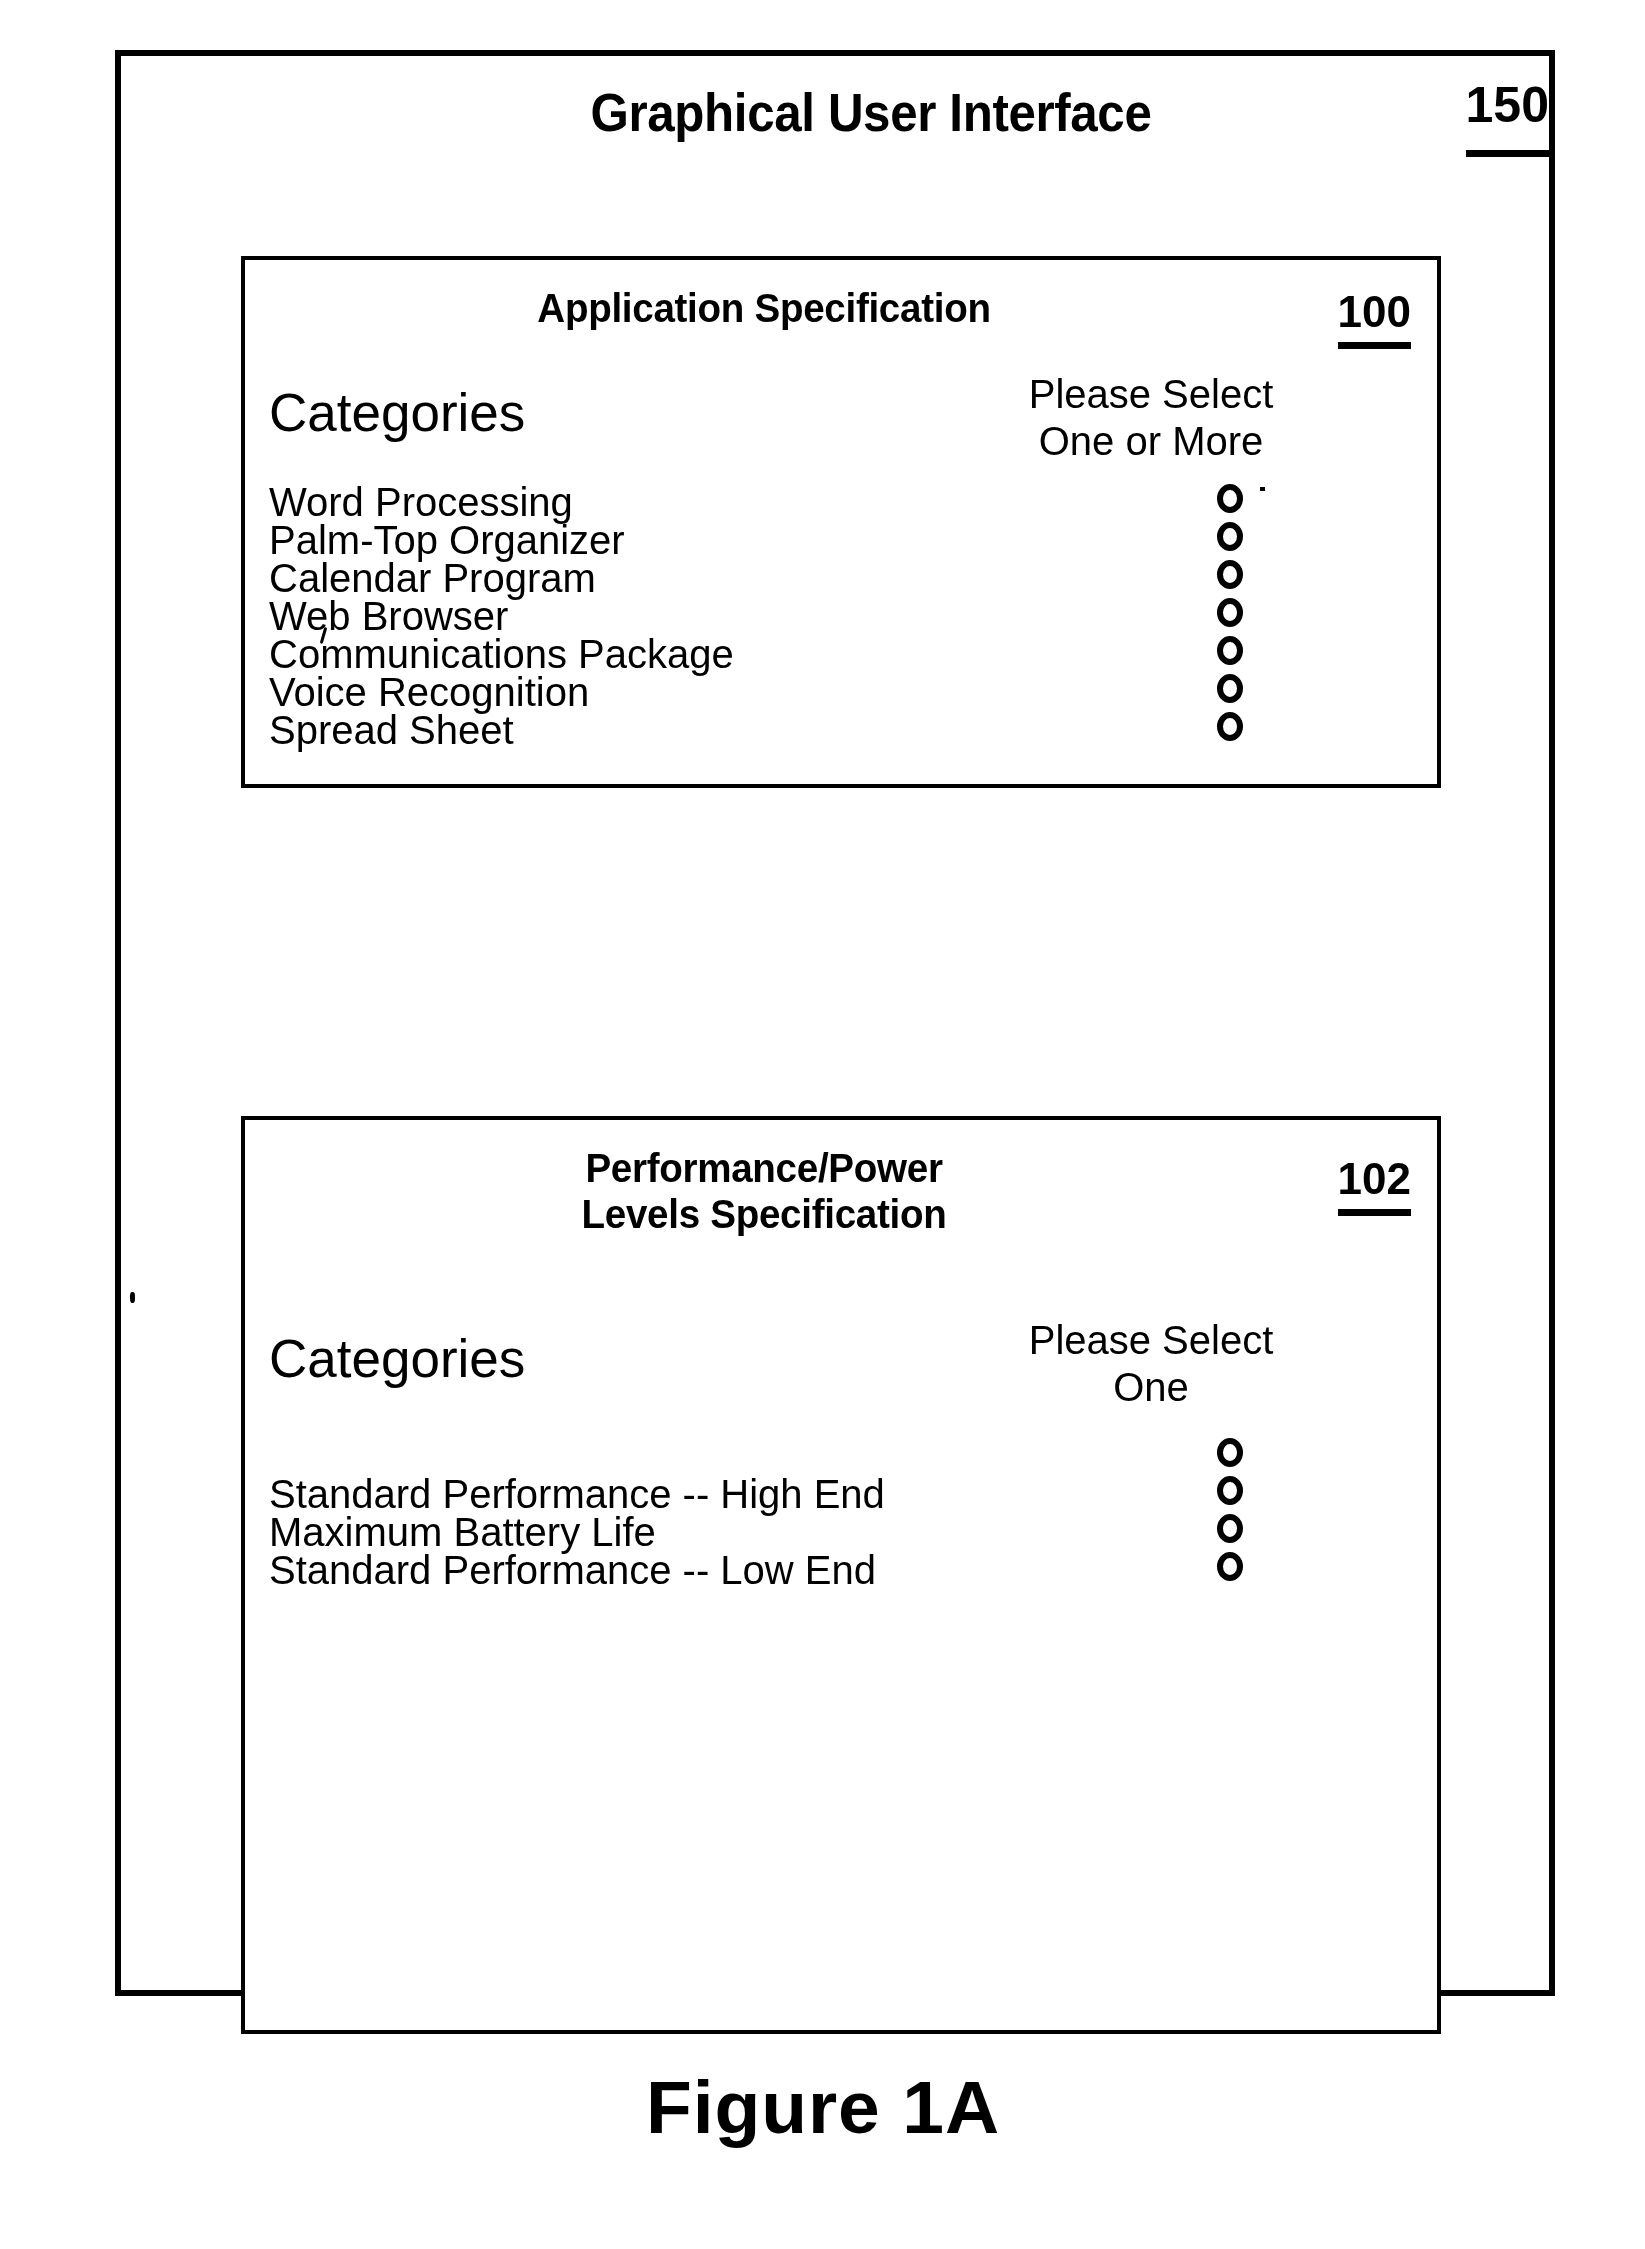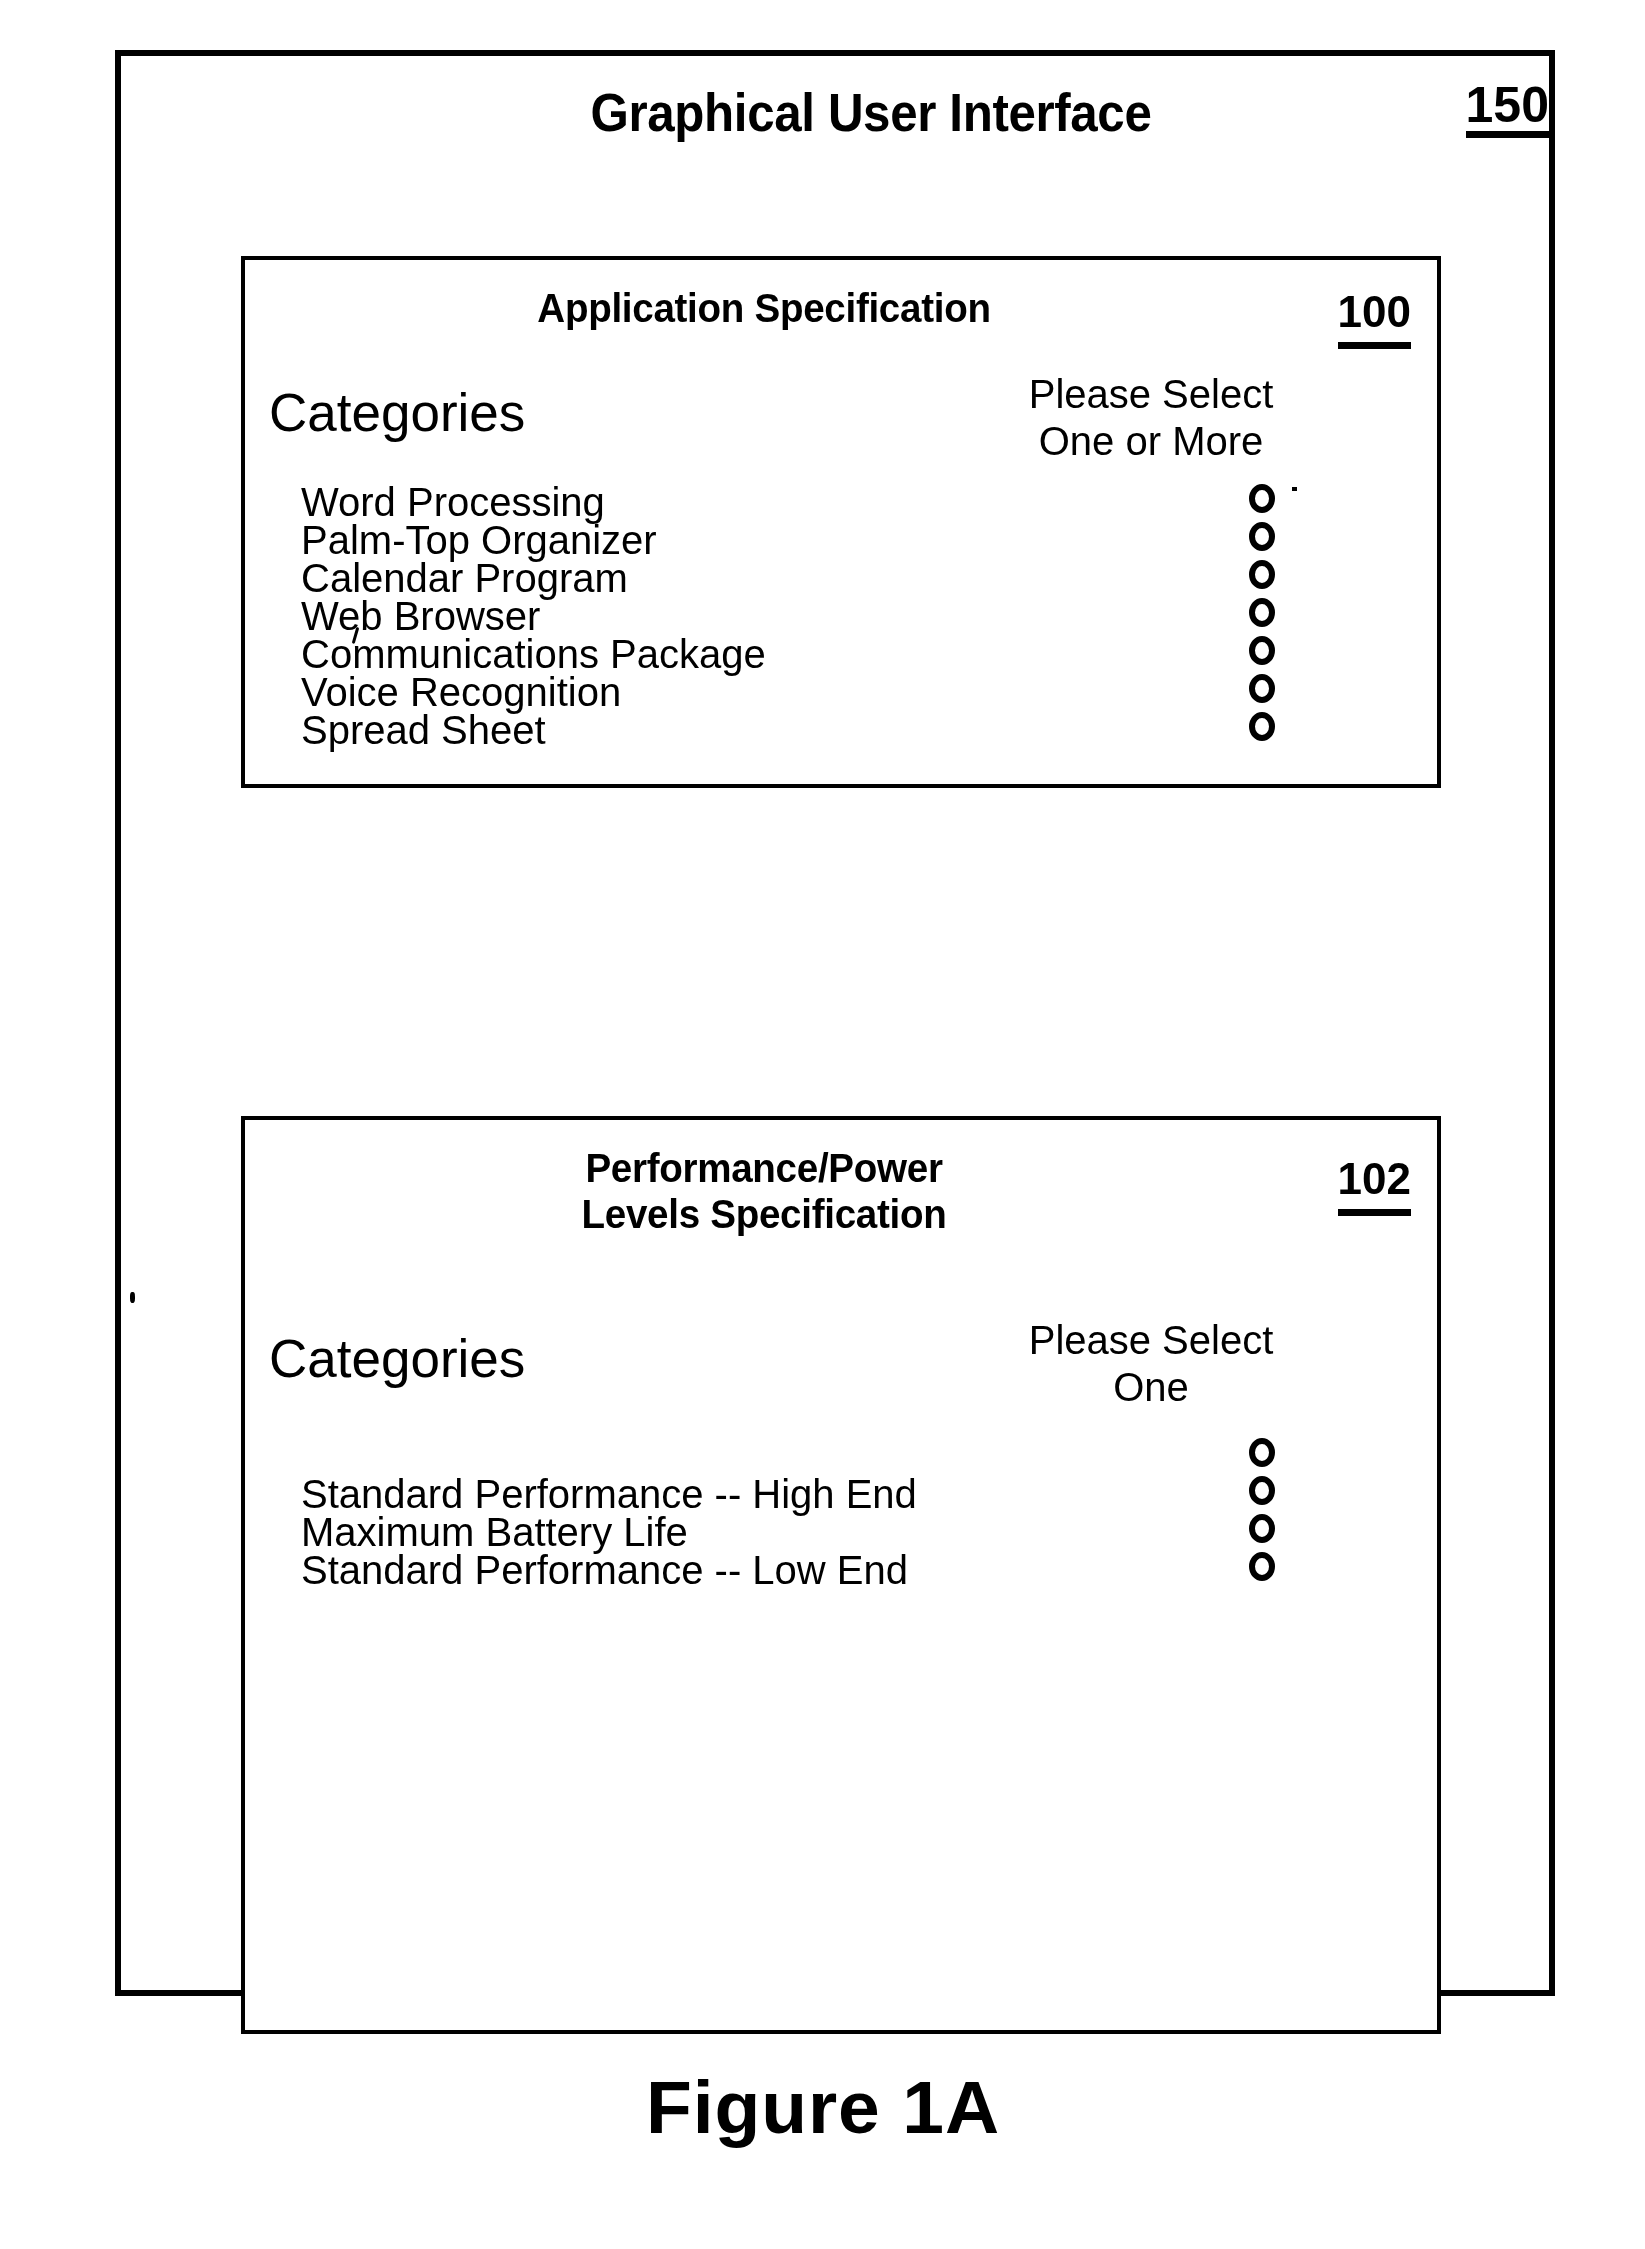--- a/index.html
+++ b/index.html
@@ -49,21 +49,21 @@
     letter-spacing: -0.4px;
     transform: scaleX(0.93);
   }
   #gui-ref {
     position: absolute;
     right: 36px;
     top: -3.4px;
     font-size: 50px;
     font-weight: bold;
     border-bottom: 7.7px solid #000;
-    padding-bottom: 0;
+    padding-bottom: 19px;
     line-height: 1.05;
   }
 
   
   .panel {
     position: absolute;
     border: 4.3px solid #000;
     box-sizing: border-box;
     background: #fff;
   }
@@ -129,21 +129,20 @@
   #panel-application .col-head-categories { top: 111px; }
   #panel-application .col-head-select     { top: 111px; }
   #panel-performance .col-head-categories { top: 197px; }
   #panel-performance .col-head-select     { top: 197px; }
 
   
   .option-list {
     position: absolute;
     left: 0;
     right: 16px;
-    margin-left: 32px;
   }
   #panel-application .option-list { top: 222px; }
   #panel-performance .option-list { top: 316px; }
 
   .option-row {
     position: relative;
     height: 38px;
   }
   .option-label {
     position: absolute;

